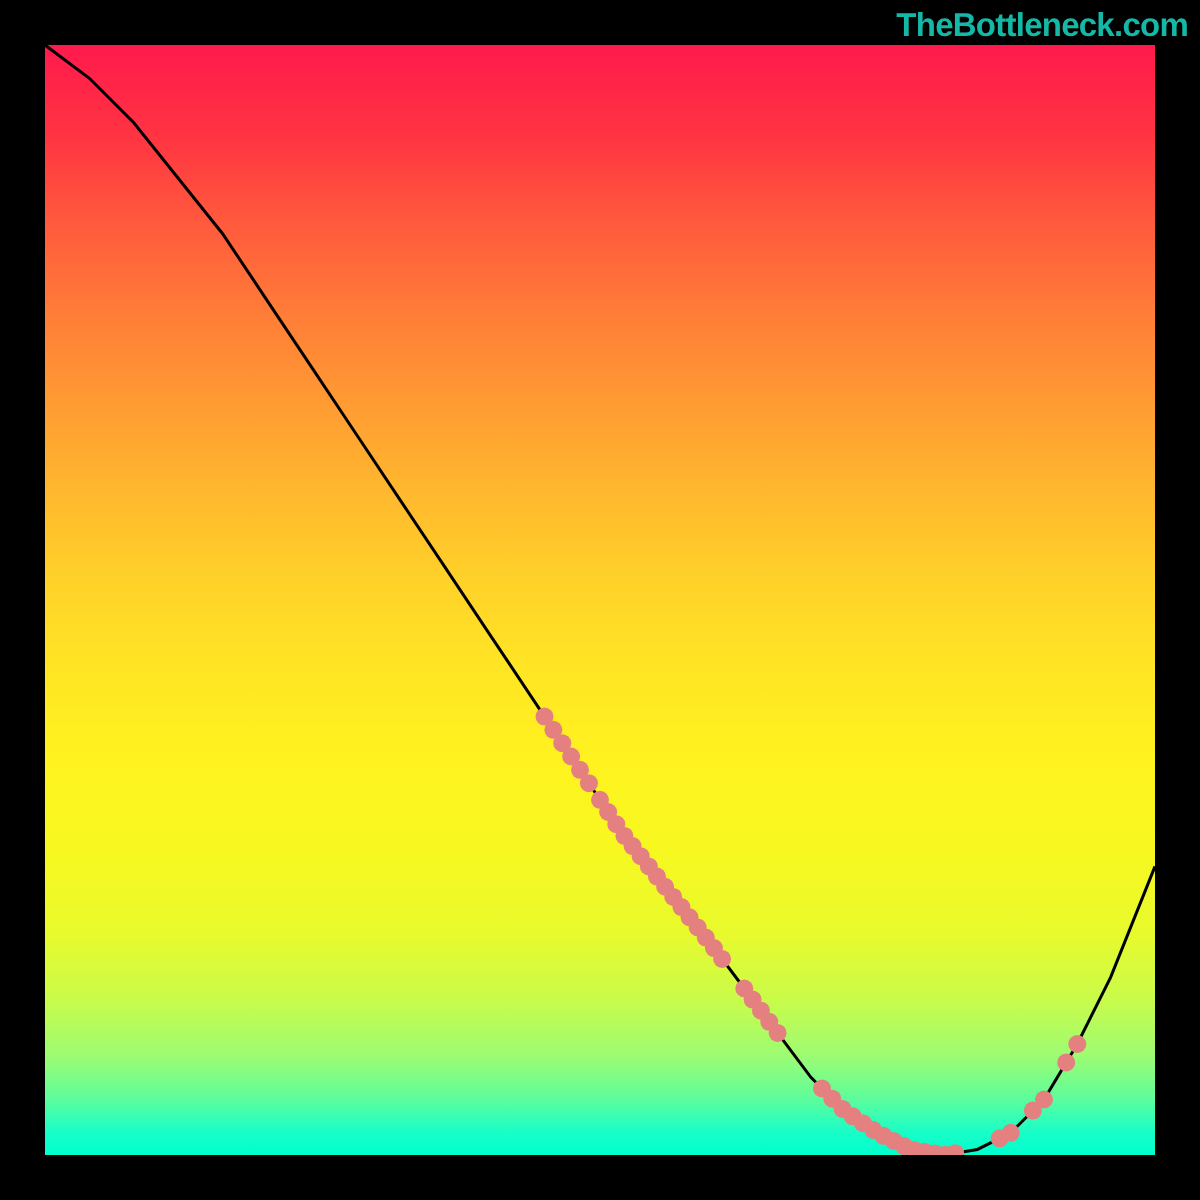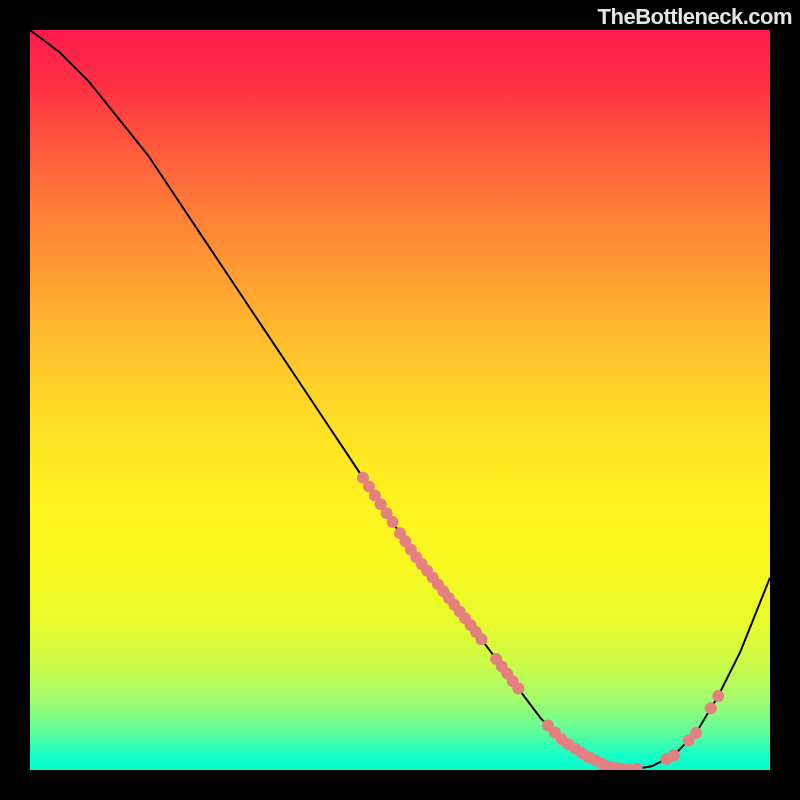--- a/index.html
+++ b/index.html
@@ -16,21 +16,21 @@
     height: 800px;
     background: #000000;
   }
   .watermark {
     position: absolute;
     top: 4px;
     right: 8px;
     font-family: Arial, Helvetica, sans-serif;
     font-size: 22px;
     font-weight: bold;
-    color: #e5e5e5;
+    color: #14b8a6;
     letter-spacing: -0.5px;
     z-index: 10;
   }
   .plot-area {
     position: absolute;
     left: 30px;
     top: 30px;
     width: 740px;
     height: 740px;
     overflow: hidden;

